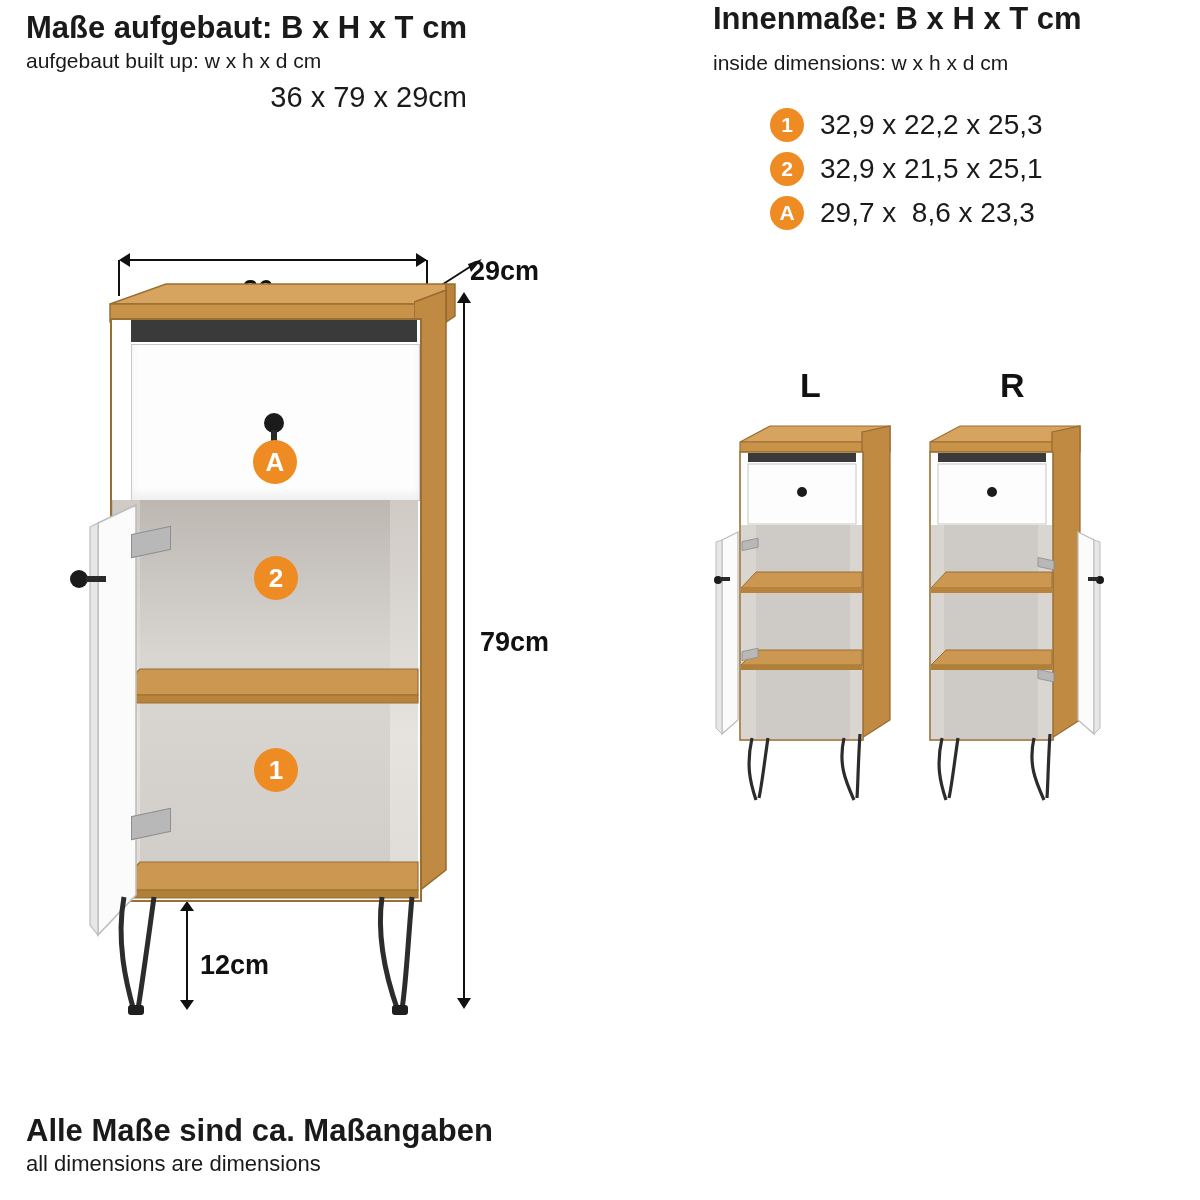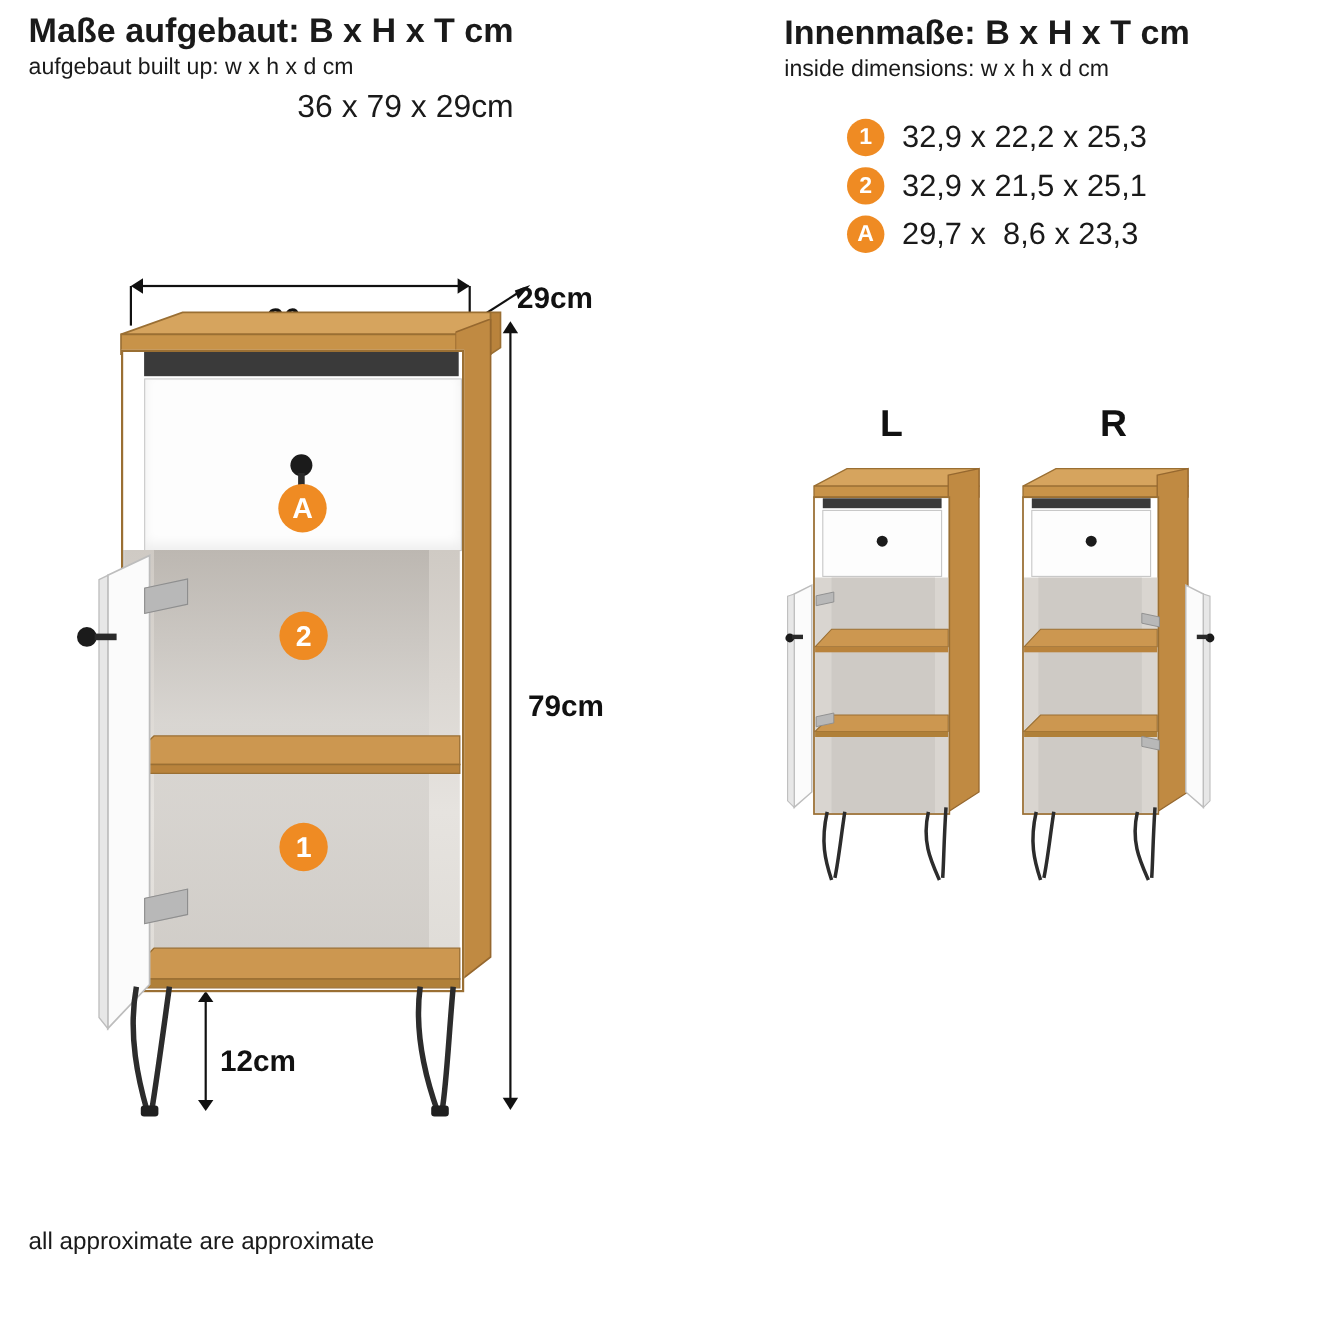--- a/index.html
+++ b/index.html
@@ -37,22 +37,22 @@
     font-size: 29px;
     font-weight: normal;
     white-space: nowrap;
     text-align: right;
   }
 
   #left-header { position: absolute; left: 26px; top: 10px; }
   #left-header .hdr-sub { margin-top: 3px; }
   #left-header .hdr-dim { margin-top: 8px; }
 
-  #right-header { position: absolute; left: 713px; top: 12px; }
-  #right-header .hdr-sub { margin-top: 3px; }
+  #right-header { position: absolute; left: 713px; top: 1px; }
+  #right-header .hdr-sub { margin-top: 14px; }
 
   
   .inside-list {
     position: absolute;
     left: 770px;
     top: 103px;
   }
   .inside-row {
     display: flex;
     align-items: center;
@@ -312,16 +312,17 @@
       <rect x="170" y="157" width="10" height="4" fill="#2a2a2a"></rect>
 
       <path d="M24 318 C 18 345, 22 362, 28 380" stroke="#2c2c2c" stroke-width="3.2" fill="none"></path>
       <path d="M40 318 C 36 345, 34 364, 31 378" stroke="#2c2c2c" stroke-width="3.2" fill="none"></path>
       <path d="M116 318 C 110 345, 118 362, 126 380" stroke="#2c2c2c" stroke-width="3.2" fill="none"></path>
       <path d="M132 314 C 130 345, 130 364, 129 378" stroke="#2c2c2c" stroke-width="3.2" fill="none"></path>
     </svg>
   </div>
 
   <div id="footer">
-    <div class="hdr-sub">all approximate are approximate</div>
+    <div class="hdr-main">Alle Maße sind ca. Maßangaben</div>
+    <div class="hdr-sub">all dimensions are dimensions</div>
   </div>
 
 </div>
 
 </body></html>

